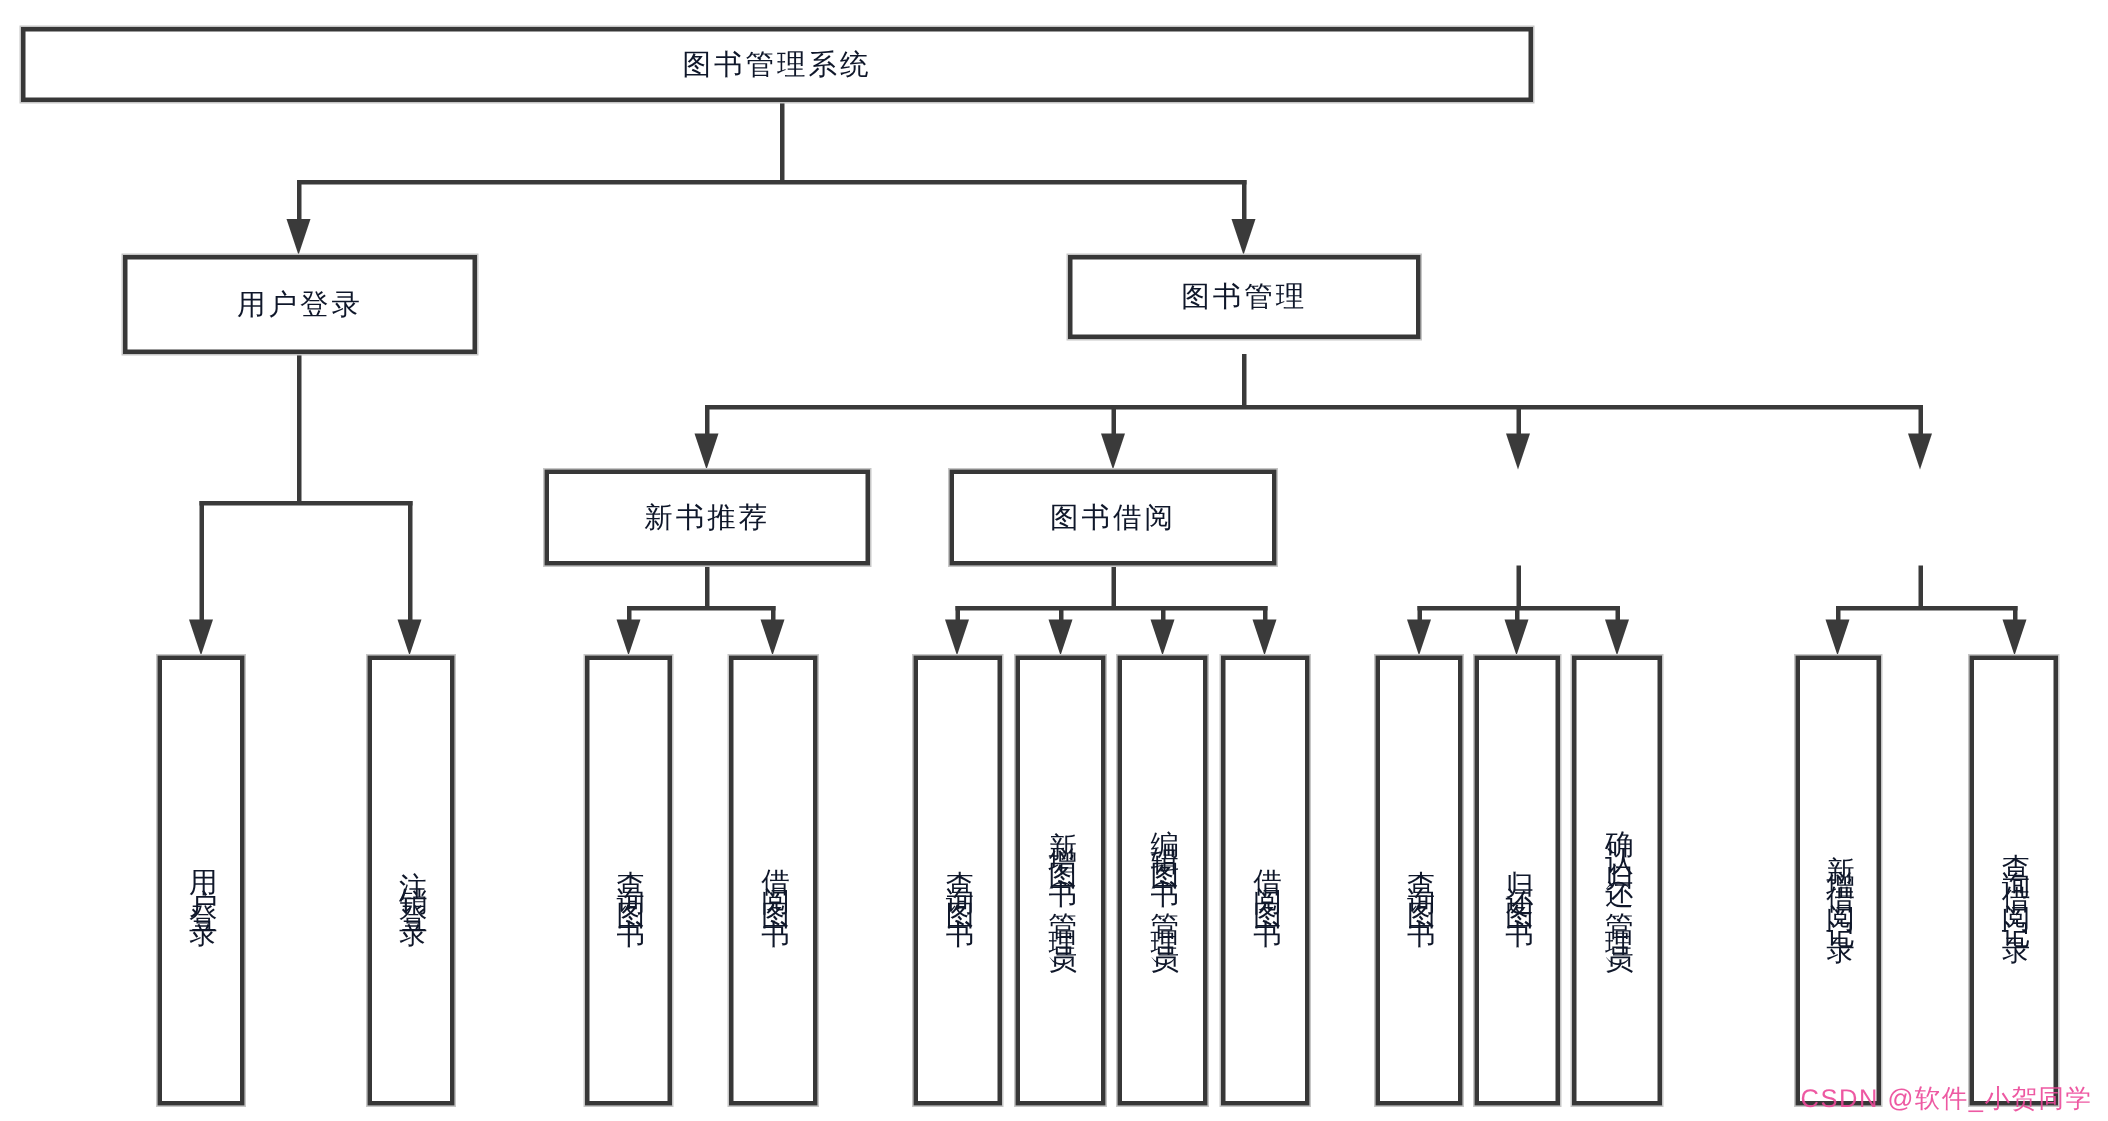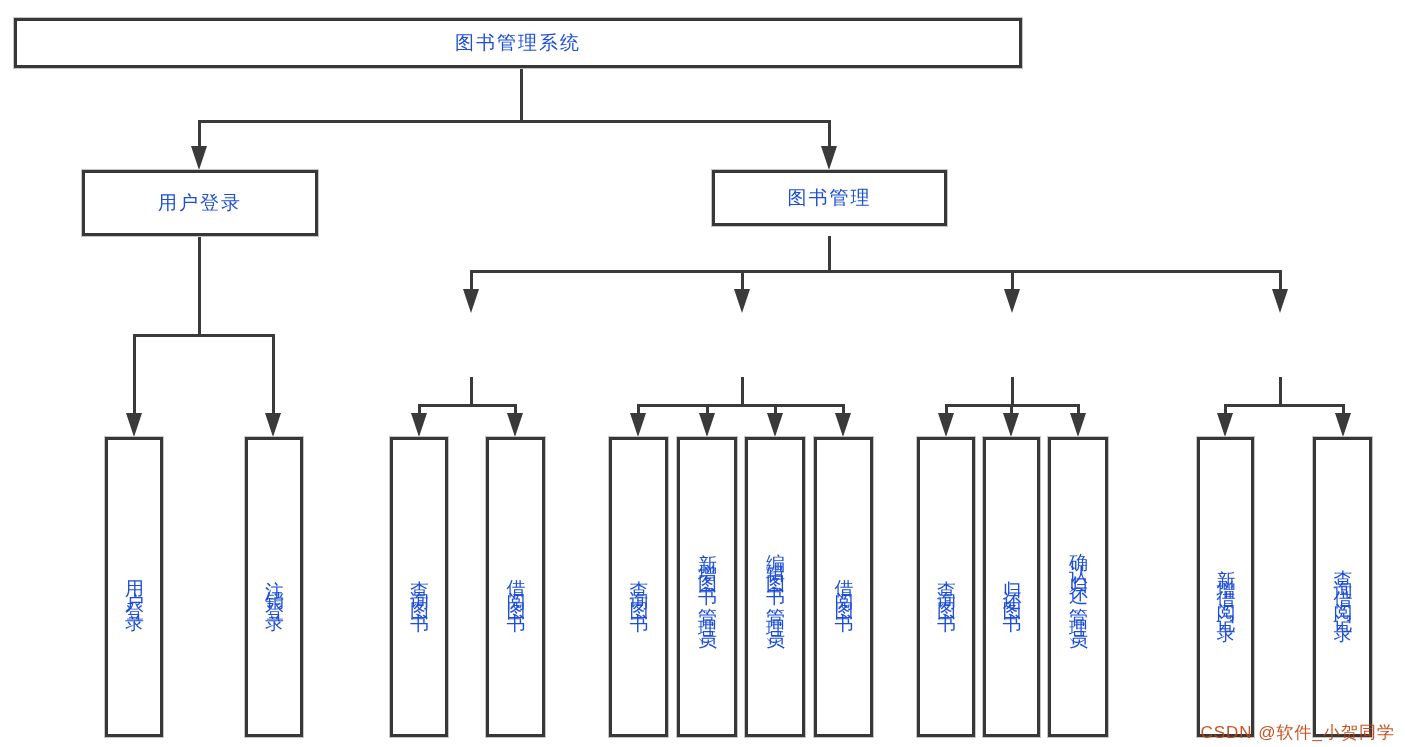--- a/index.html
+++ b/index.html
@@ -25,41 +25,41 @@
     border-top: 24px solid #3a3a3a;
   }
   .node {
     position: absolute;
     background: #ffffff;
     border: 3px solid #373737;
     box-shadow: 0 0 0 1px #c6c6c6;
     display: flex;
     align-items: center;
     justify-content: center;
-    color: #1d4ed8;
+    color: #0f172a;
     font-family: Liberation Serif, serif;
   }
   .node.h span {
     font-size: 19px;
     letter-spacing: 2px;
     white-space: nowrap;
   }
   .node.v span {
     writing-mode: vertical-rl;
     text-orientation: mixed;
     font-size: 19px;
     letter-spacing: 11px;
     line-height: 1.1;
   }
   .watermark {
     position: absolute;
     right: 10px;
     bottom: 3px;
     font-size: 17px;
-    color: #c2410c;
+    color: #ec4899;
     letter-spacing: 1px;
     opacity: 0.9;
     white-space: nowrap;
   }
 </style>
 </head>
 <body>
 
 <div class="canvas">
 
@@ -126,20 +126,26 @@
     <span>图书管理系统</span>
   </div>
 
   <div class="node h" style="left:82px; top:170px; width:236px; height:66px;">
     <span>用户登录</span>
   </div>
   <div class="node h" style="left:712px; top:170px; width:235px; height:56px;">
     <span>图书管理</span>
   </div>
 
+  <div class="node h" style="left:363px; top:313px; width:217px; height:64px;">
+    <span>新书推荐</span>
+  </div>
+  <div class="node h" style="left:633px; top:313px; width:218px; height:64px;">
+    <span>图书借阅</span>
+  </div>
 
   <div class="node v" style="left:105px; top:437px; width:58px; height:300px;">
     <span>用户登录</span>
   </div>
   <div class="node v" style="left:245px; top:437px; width:58px; height:300px;">
     <span>注销登录</span>
   </div>
 
   <div class="node v" style="left:390px; top:437px; width:58px; height:300px;">
     <span>查询图书</span>

